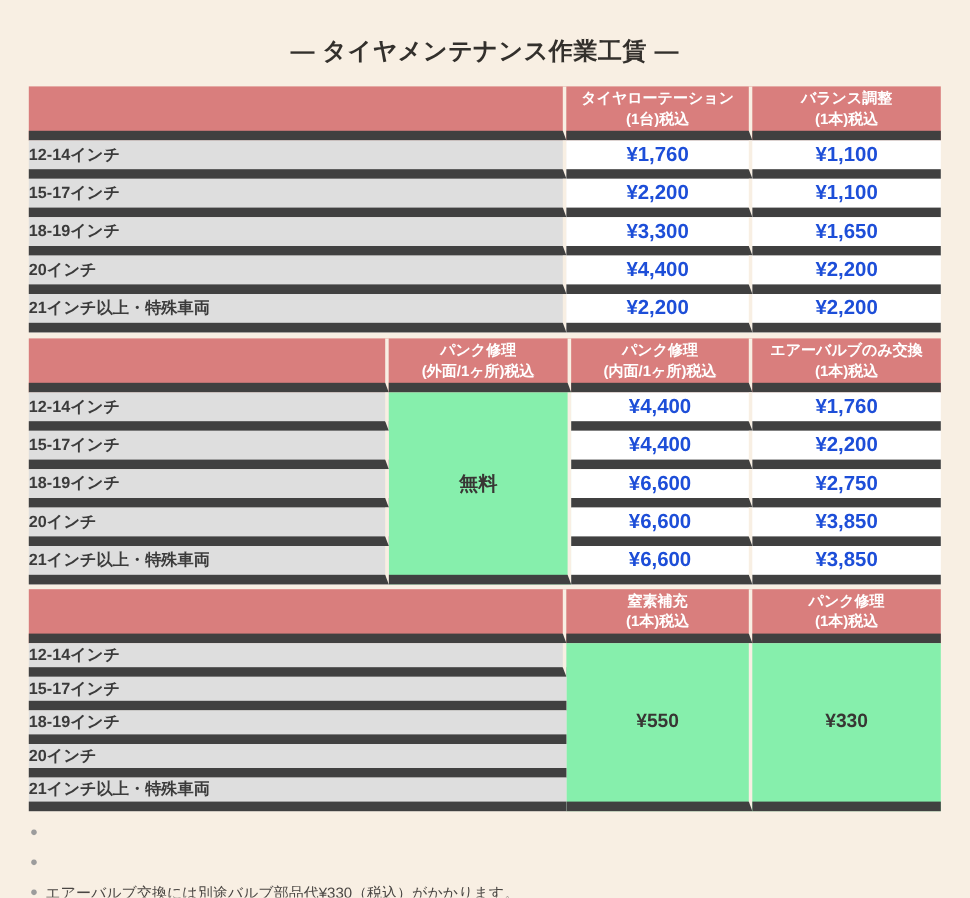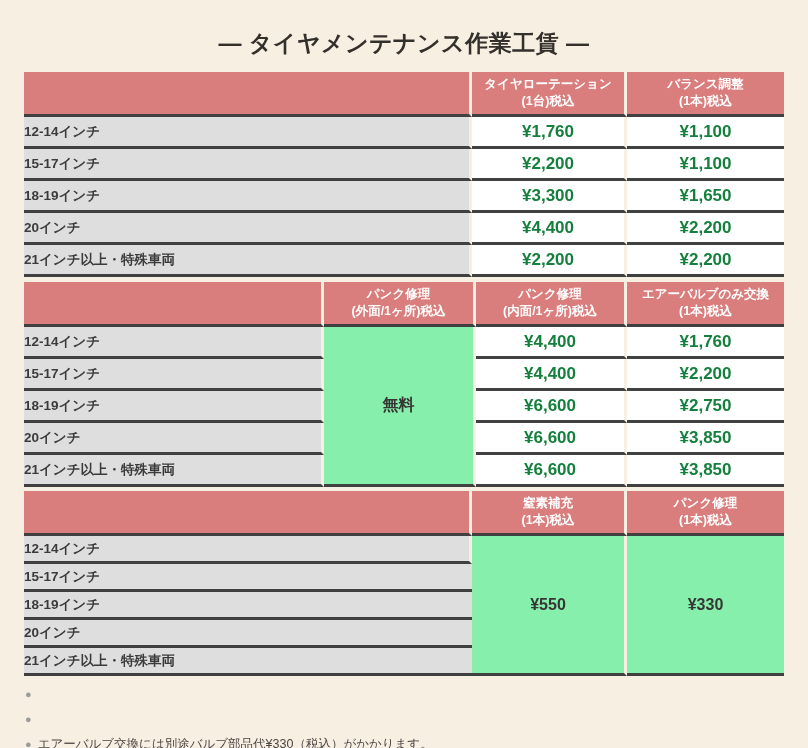--- a/index.html
+++ b/index.html
@@ -5,38 +5,38 @@
   * { margin: 0; padding: 0; box-sizing: border-box; }
   html, body {
     width: 808px; height: 748px;
     background: #f8efe3;
     overflow: hidden;
     font-family: "Liberation Sans", "DejaVu Sans", sans-serif;
   }
   .page { padding: 28px 24px 0; }
 
   .title {
-    font-size: 23px;
+    font-size: 20px;
     font-weight: bold;
     color: #33302c;
     text-align: center;
     line-height: 30px;
     margin: 0 0 14px;
     letter-spacing: 0.5px;
   }
 
   table.price-table {
     border-collapse: separate;
     border-spacing: 0;
     table-layout: fixed;
     width: 760px;
   }
   .price-table th, .price-table td {
     border-right: 3px solid #f8efe3;
-    border-bottom: 3px solid #404040;
+    border-bottom: 8px solid #404040;
     padding: 0;
     vertical-align: middle;
   }
   .price-table tr > *:last-child { border-right: none; }
 
   .price-table th {
     background: #d97e7d;
     color: #ffffff;
     font-size: 12.5px;
     font-weight: bold;
@@ -48,21 +48,21 @@
   td.label-cell {
     background: #dedede;
     color: #3b3b3b;
     font-weight: bold;
     font-size: 13.5px;
     text-align: left;
     padding-left: 0;
   }
   td.value-cell {
     background: #ffffff;
-    color: #15803d;
+    color: #1d4ed8;
     font-weight: bold;
     font-size: 17px;
     text-align: center;
   }
   td.merged-cell {
     background: #86efac;
     color: #383634;
     font-weight: bold;
     font-size: 16px;
     text-align: center;

